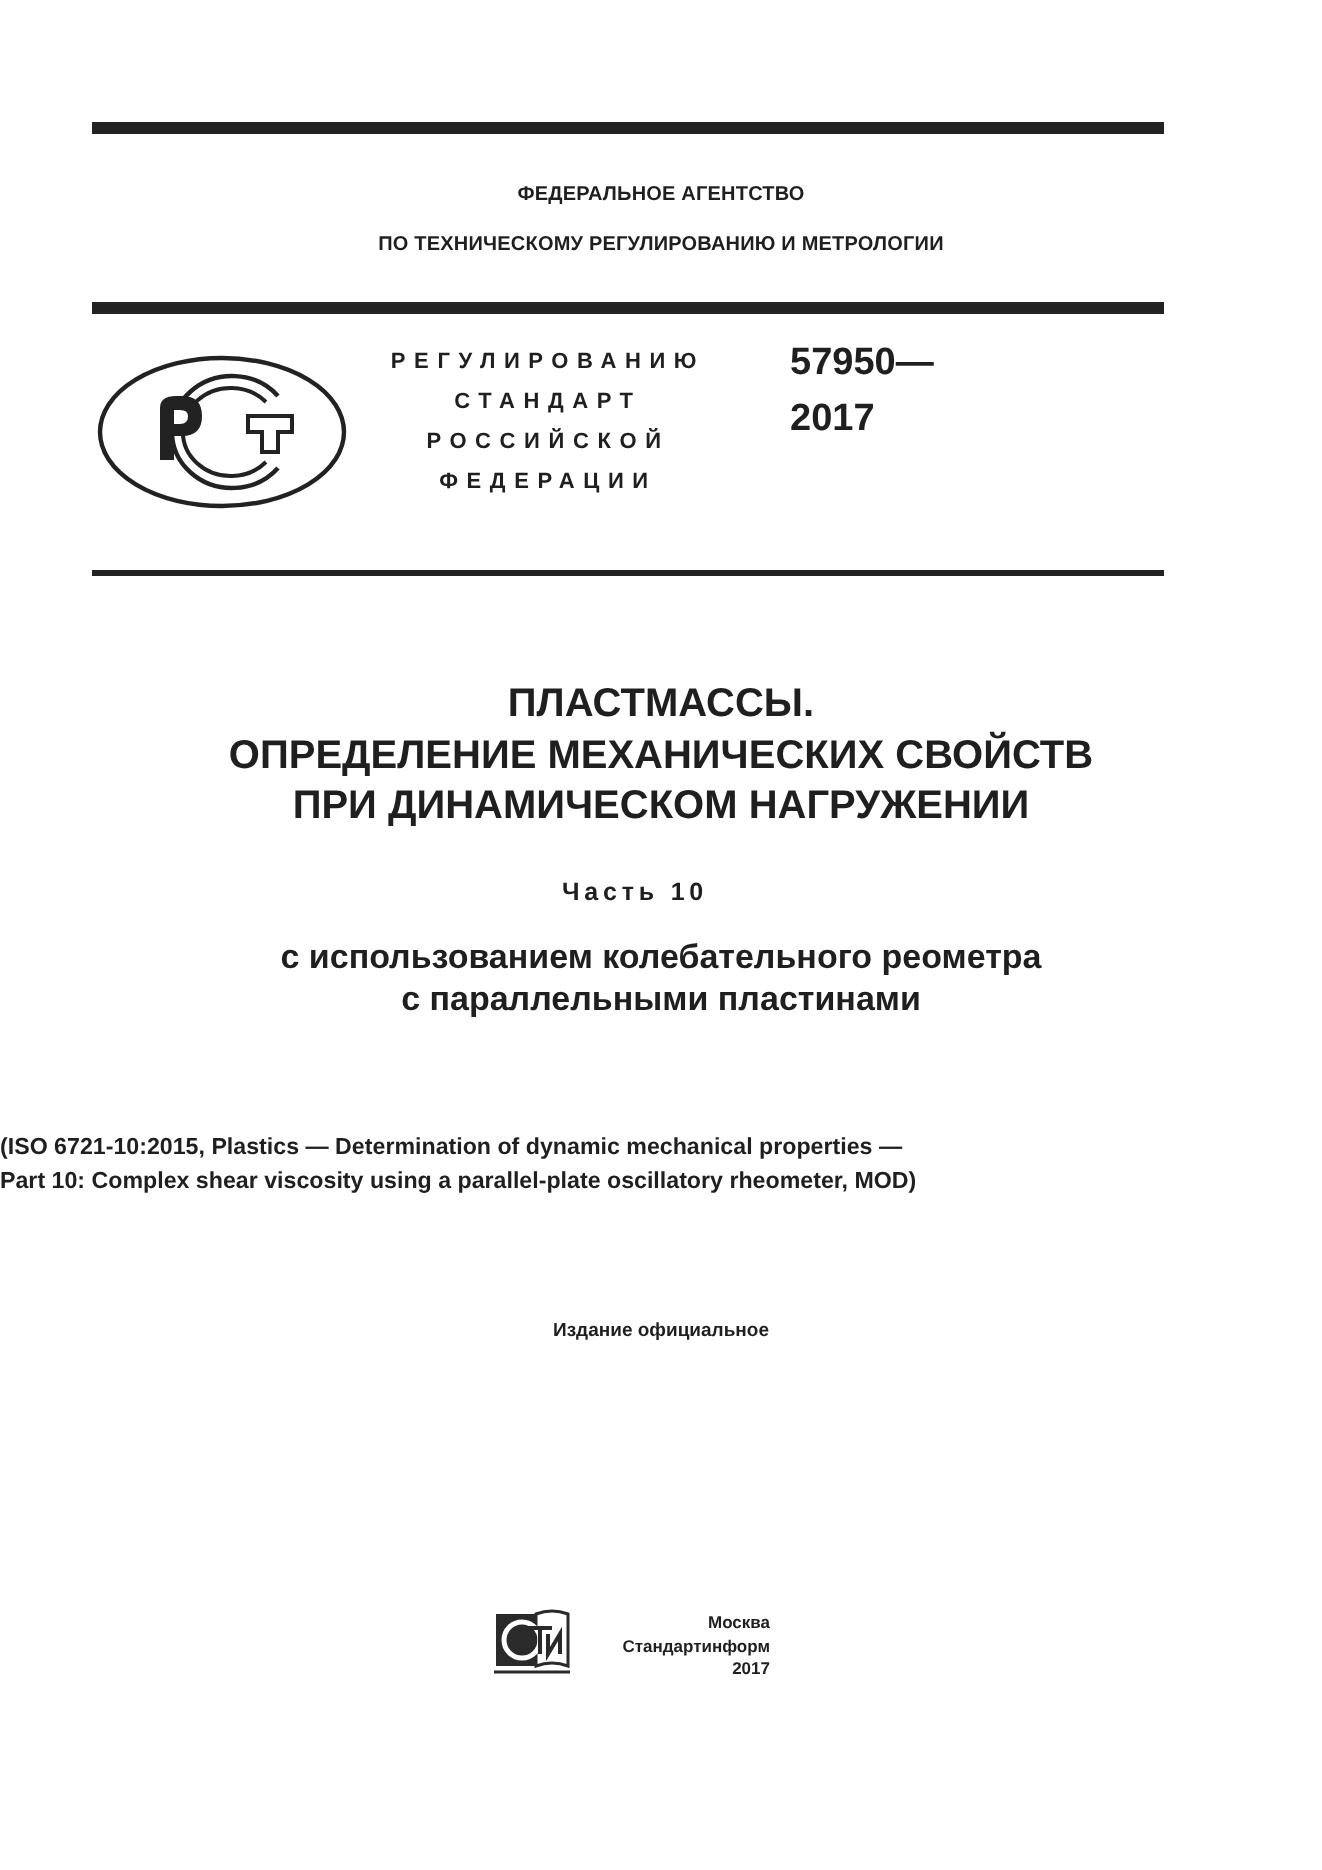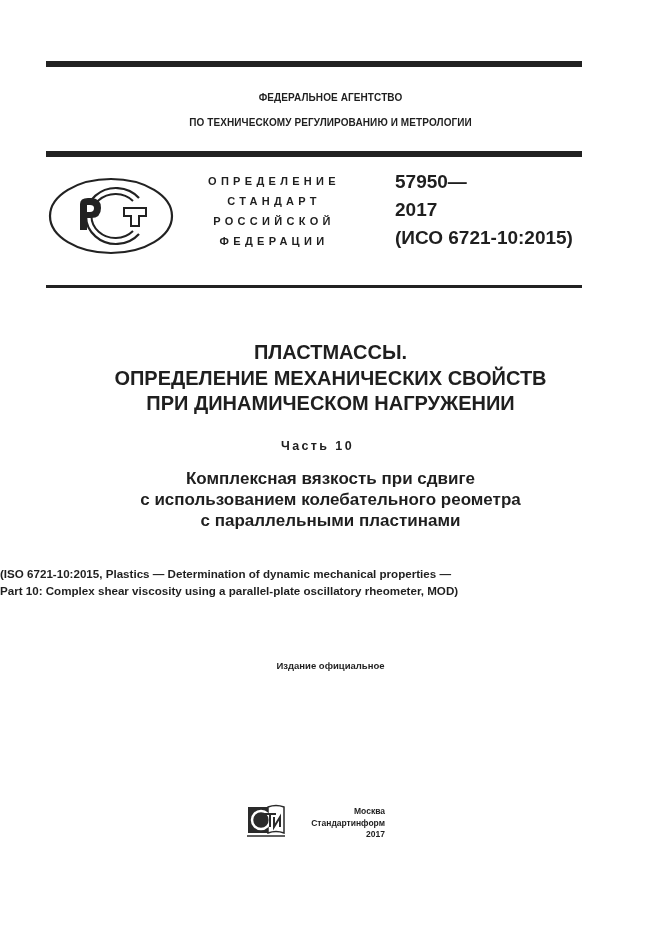--- a/index.html
+++ b/index.html
@@ -38,44 +38,42 @@
     <ellipse cx="64" cy="40" rx="61" ry="37" fill="none" stroke="#222" stroke-width="2.2"></ellipse>
     <path d="M92 22 A30 28 0 1 0 92 58" fill="none" stroke="#222" stroke-width="2.2"></path>
     <path d="M86 25 A24 22 0 1 0 86 55" fill="none" stroke="#222" stroke-width="2"></path>
     <path d="M33 54 L33 28 Q33 22 41 22 L44 22 Q54 22 54 32 Q54 42 44 42 L40 42 L40 54 Z" fill="#222"></path>
     <path d="M40 29 L43 29 Q47 29 47 32 Q47 36 43 36 L40 36 Z" fill="#fff"></path>
     <path d="M77 32 L99 32 L99 40 L92 40 L92 50 L84 50 L84 40 L77 40 Z" fill="none" stroke="#222" stroke-width="2"></path>
   </svg>
 </div>
 
 <div class="natl" style="top:171px;">
-  <div>ОПРЕДЕЛЕНИЕ</div>
+  <div>РЕГУЛИРОВАНИЮ</div>
   <div>СТАНДАРТ</div>
   <div>РОССИЙСКОЙ</div>
   <div>ФЕДЕРАЦИИ</div>
 </div>
 
 <div class="gost" style="top:168px;">
   <div>57950—</div>
   <div>2017</div>
-  <div>(ИСО 6721-10:2015)</div>
 </div>
 
 <div class="rule" style="top:285px;height:3px;"></div>
 
 <div class="title" style="top:340px;">
   <div>ПЛАСТМАССЫ.</div>
   <div>ОПРЕДЕЛЕНИЕ МЕХАНИЧЕСКИХ СВОЙСТВ</div>
   <div>ПРИ ДИНАМИЧЕСКОМ НАГРУЖЕНИИ</div>
 </div>
 
 <div class="part" style="top:439px;">Часть 10</div>
 
 <div class="subtitle" style="top:468px;">
-  <div>Комплексная вязкость при сдвиге</div>
   <div>с использованием колебательного реометра</div>
   <div>с параллельными пластинами</div>
 </div>
 
 <div class="iso" style="top:565px;">
   <div>(ISO 6721-10:2015, Plastics — Determination of dynamic mechanical properties —</div>
   <div>Part 10: Complex shear viscosity using a parallel-plate oscillatory rheometer, MOD)</div>
 </div>
 
 <div class="edition" style="top:660px;">Издание официальное</div>

